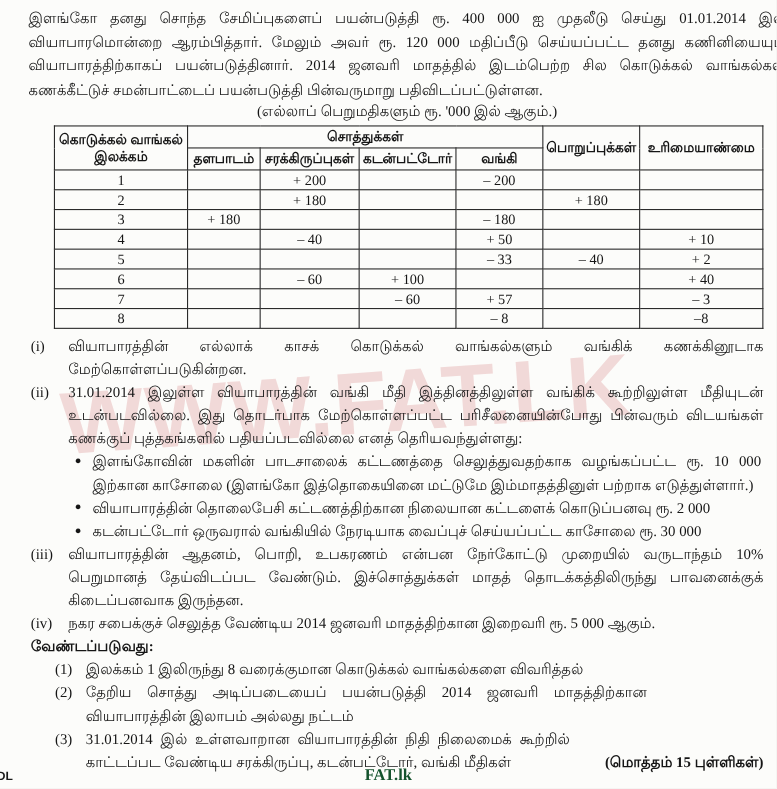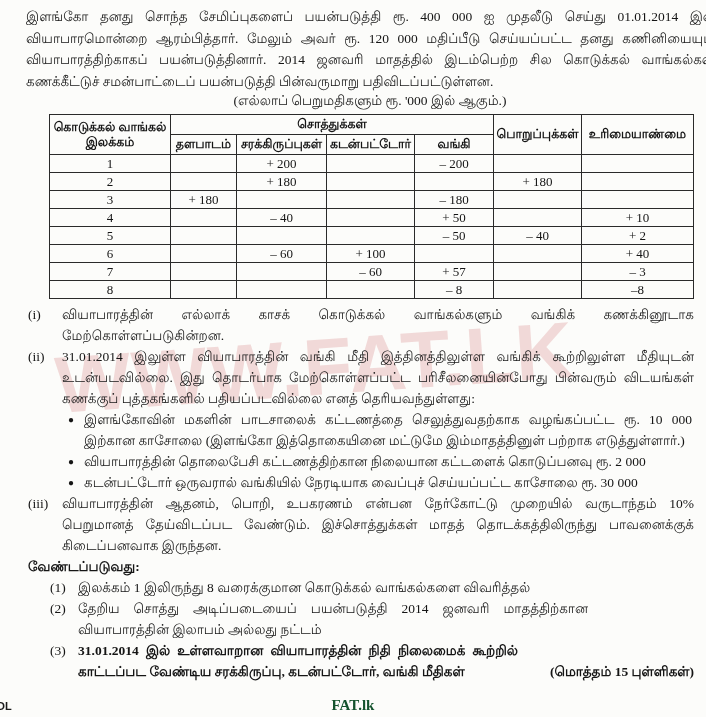--- a/index.html
+++ b/index.html
@@ -30,21 +30,21 @@
   .info-item{display:flex;line-height:21px;font-size:13.5px;}
   .info-label{flex:none;width:34px;padding-left:2px;}
   .info-text{flex:1;text-align:justify;padding-right:4px;}
   .bullet-item{display:flex;line-height:21px;font-size:13.5px;margin-left:42px;}
   .bullet-marker{flex:none;width:16px;font-size:10px;line-height:21px;}
   .bullet-text{flex:1;text-align:justify;padding-right:6px;}
   .required{position:relative;}
   .req-item{display:flex;line-height:21px;font-size:13.5px;margin-left:24px;}
   .req-label{flex:none;width:28px;}
   .req-text{flex:1;text-align:justify;padding-right:110px;}
-  .req-item.last .req-text{padding-right:180px;font-weight:bold;}
+  .req-item.last .req-text{padding-right:180px;}
   .total-marks{
     position:absolute;right:4px;bottom:0;font-weight:bold;font-size:13.5px;line-height:21px;
   }
   .footer-brand{
     position:absolute;left:0;right:0;bottom:3px;text-align:center;
     font-weight:bold;font-size:15px;z-index:1;
   }
   .corner-mark{
     position:absolute;left:-3px;bottom:5px;font-weight:bold;font-size:11px;
     font-family:"Liberation Sans", sans-serif;z-index:1;color:#1a1a1a;
@@ -122,21 +122,21 @@
           <td></td>
           <td>+ 50</td>
           <td></td>
           <td>+ 10</td>
         </tr>
         <tr class="data-row">
           <td>5</td>
           <td></td>
           <td></td>
           <td></td>
-          <td>– 50</td>
+          <td>– 33</td>
           <td>– 40</td>
           <td>+ 2</td>
         </tr>
         <tr class="data-row">
           <td>6</td>
           <td></td>
           <td>– 60</td>
           <td>+ 100</td>
           <td></td>
           <td></td>
@@ -183,20 +183,24 @@
         <span class="bullet-text">வியாபாரத்தின் தொலைபேசி கட்டணத்திற்கான நிலையான கட்டளைக் கொடுப்பனவு ரூ. 2 000</span>
       </div>
       <div class="bullet-item">
         <span class="bullet-marker">●</span>
         <span class="bullet-text">கடன்பட்டோர் ஒருவரால் வங்கியில் நேரடியாக வைப்புச் செய்யப்பட்ட காசோலை ரூ. 30 000</span>
       </div>
 
       <div class="info-item">
         <span class="info-label">(iii)</span>
         <span class="info-text">வியாபாரத்தின் ஆதனம், பொறி, உபகரணம் என்பன நேர்கோட்டு முறையில் வருடாந்தம் 10% பெறுமானத் தேய்விடப்பட வேண்டும். இச்சொத்துக்கள் மாதத் தொடக்கத்திலிருந்து பாவனைக்குக் கிடைப்பனவாக இருந்தன.</span>
+      </div>
+      <div class="info-item">
+        <span class="info-label">(iv)</span>
+        <span class="info-text">நகர சபைக்குச் செலுத்த வேண்டிய 2014 ஜனவரி மாதத்திற்கான இறைவரி ரூ. 5 000 ஆகும்.</span>
       </div>
 
       <div class="required">
         <div class="sec-heading">வேண்டப்படுவது:</div>
         <div class="req-item">
           <span class="req-label">(1)</span>
           <span class="req-text">இலக்கம் 1 இலிருந்து 8 வரைக்குமான கொடுக்கல் வாங்கல்களை விவரித்தல்</span>
         </div>
         <div class="req-item">
           <span class="req-label">(2)</span>

